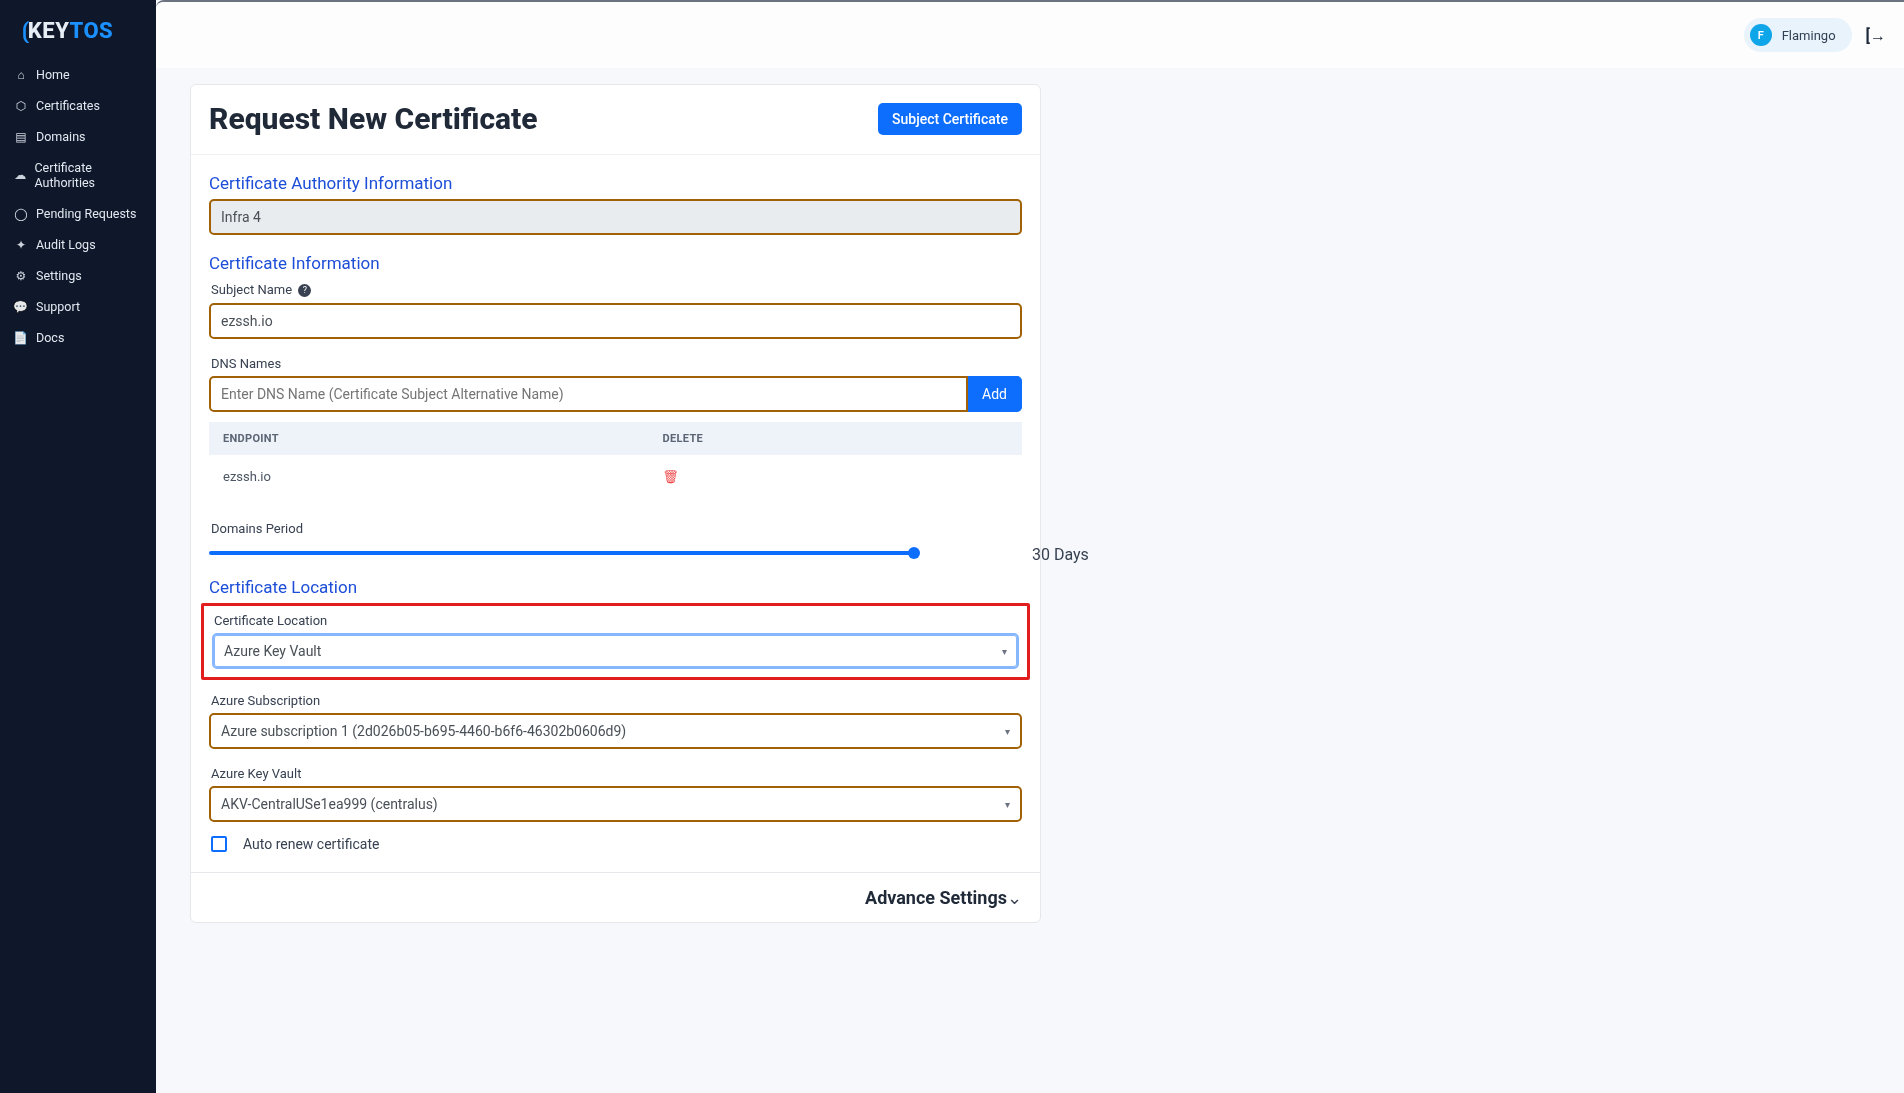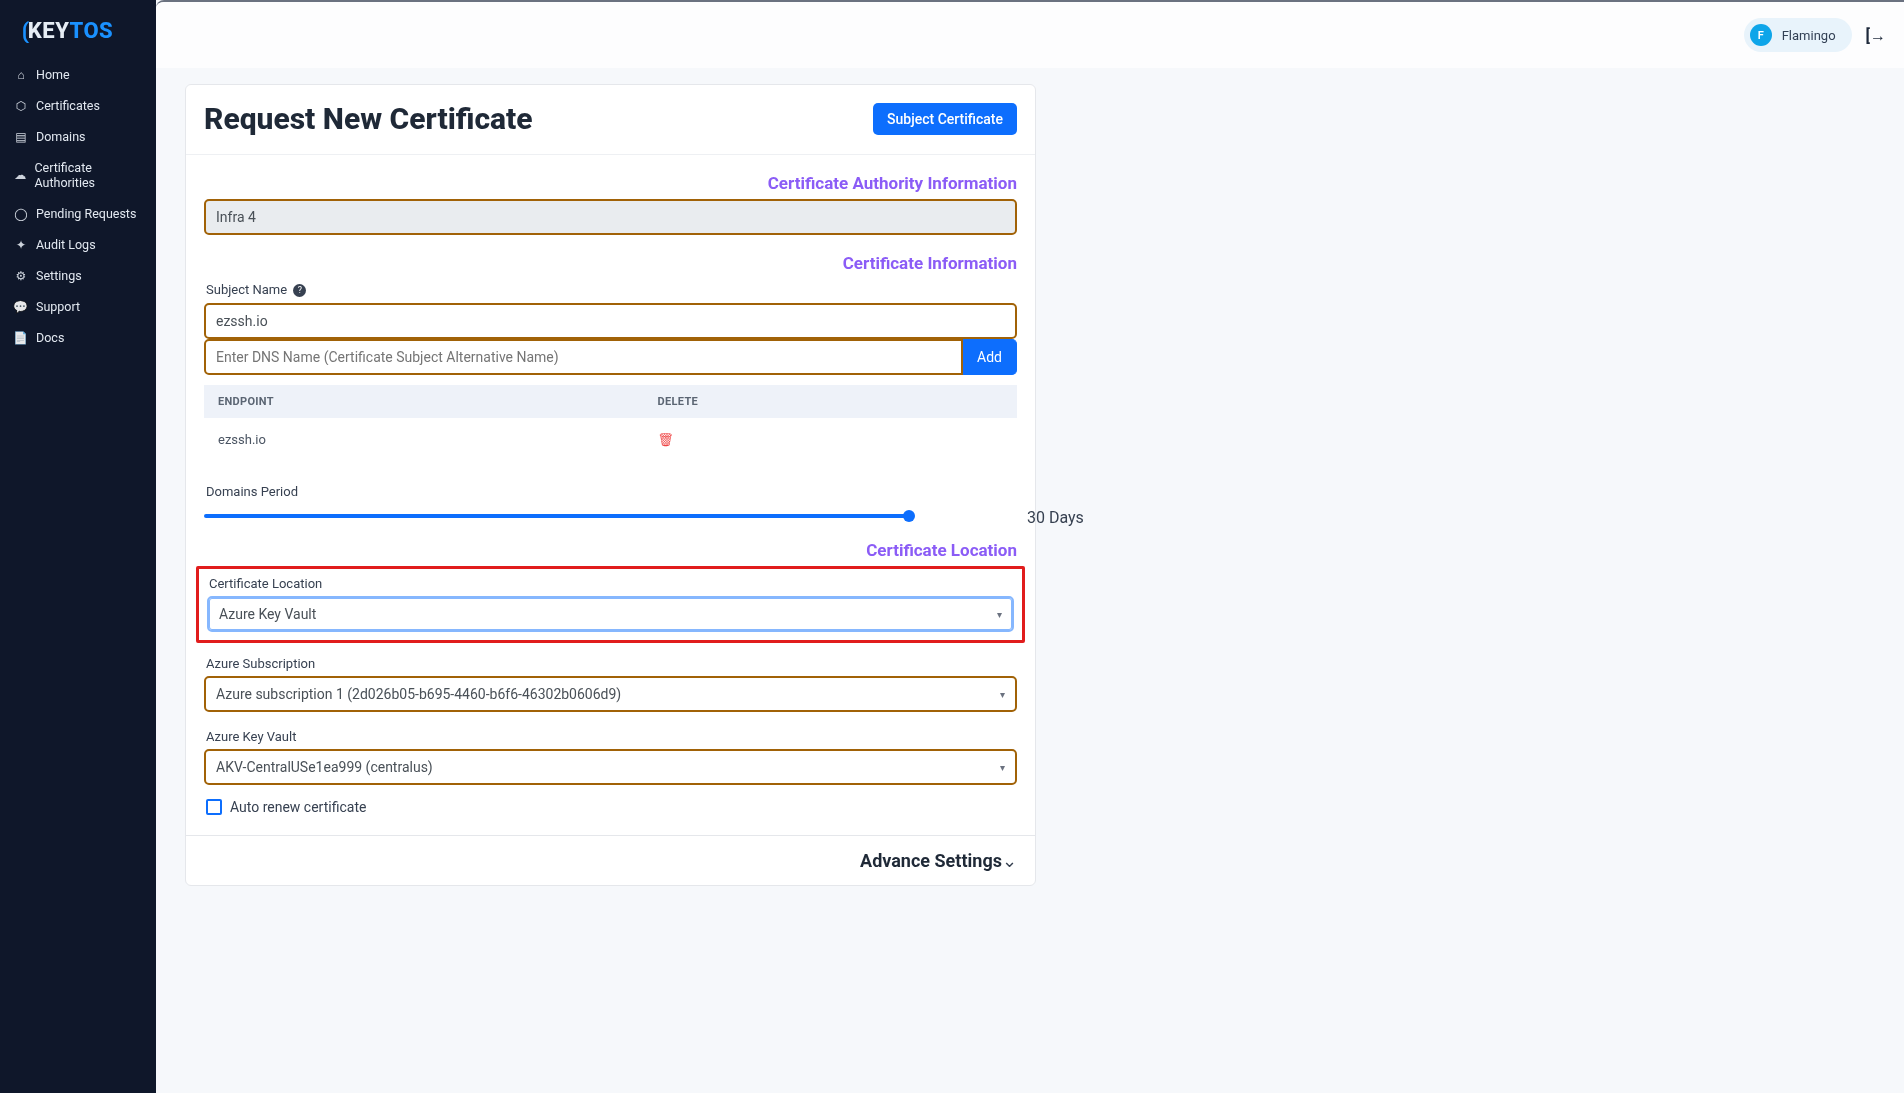--- a/index.html
+++ b/index.html
@@ -30,36 +30,36 @@
   padding: 0 18px; gap: 14px; background: #fdfdfe;
 }
 .user-chip {
   display: inline-flex; align-items: center; gap: 10px;
   background: #e8f3fb; border-radius: 20px; padding: 6px 16px 6px 6px;
   color: #334155; font-size: 13px;
 }
 .avatar { width: 22px; height: 22px; border-radius: 50%; background: #0ea5e9; color: #fff; display: inline-flex; align-items: center; justify-content: center; font-size: 11px; font-weight: 600; }
 .logout-ic { font-size: 16px; color: #1e293b; cursor: pointer; font-weight: 700; }
 
-.content { padding: 16px 18px 30px 29px; }
+.content { padding: 16px 18px 30px 18px; margin-left: 16px; }
 .card {
   width: 851px; background: #fff; border: 1px solid #e5e7eb; border-radius: 6px;
 }
 .card-header {
   display: flex; justify-content: space-between; align-items: center;
   padding: 16px 18px 18px 18px; border-bottom: 1px solid #eef0f3;
 }
 .card-title { font-size: 30px; font-weight: 800; color: #1f2937; }
 .btn-primary {
   background: #0d6efd; color: #fff; border: none; border-radius: 5px;
   padding: 8px 14px; font-size: 14px; font-weight: 500; cursor: pointer;
 }
 
 .card-body { padding: 14px 18px 0 18px; }
-.section-title { font-size: 17px; font-weight: 700; color: #8b5cf6; margin-top: 4px; margin-bottom: 6px; text-align: right; }
+.section-title { font-size: 17px; font-weight: 400; color: #1d4ed8; margin-top: 4px; margin-bottom: 6px; }
 .field-label { font-size: 13px; color: #374151; padding: 3px 0 5px 2px; }
 .help-ic { display: inline-flex; width: 13px; height: 13px; border-radius: 50%; background: #374151; color: #fff; font-size: 9px; align-items: center; justify-content: center; margin-left: 3px; position: relative; top: -1px; }
 
 .input, .select, .readonly {
   width: 100%; border: 2px solid #a16207; border-radius: 5px;
   padding: 8px 10px; font-size: 14px; color: #495057; background: #fff;
 }
 .readonly { background: #e9ecef; color: #495057; }
 .select { appearance: none; background-image: none; position: relative; }
 .select-wrap { position: relative; }
@@ -82,21 +82,21 @@
 .table .trow { display: flex; padding: 14px 14px 24px 14px; font-size: 13px; color: #4b5563; }
 .trash { color: #ef4444; cursor: pointer; font-size: 13px; }
 
 .slider-wrap { position: relative; margin: 10px 0 20px 0; }
 .slider-track { height: 4px; background: #0d6efd; border-radius: 2px; position: relative; width: 705px; }
 .slider-thumb { position: absolute; right: -6px; top: -4px; width: 12px; height: 12px; border-radius: 50%; background: #0d6efd; }
 .slider-label { position: absolute; right: -120px; top: -6px; font-size: 16px; color: #374151; width: 110px; }
 
 .highlight-box { border: 3px solid #e11d1d; border-radius: 2px; padding: 4px 8px 8px 8px; margin: 0 -8px 10px -8px; }
 
-.checkbox-row { display: flex; align-items: center; gap: 8px; padding: 14px 2px 20px 2px; }
+.checkbox-row { display: flex; align-items: center; gap: 16px; padding: 14px 2px 20px 2px; }
 .chk {
   width: 16px; height: 16px; border: 2px solid #0d6efd; border-radius: 2px; background: #fff;
   display: inline-block; cursor: pointer;
 }
 .chk-label { font-size: 14px; color: #374151; }
 
 .adv-settings {
   display: flex; justify-content: flex-end; align-items: center;
   border-top: 1px solid #e5e7eb; padding: 14px 18px; cursor: pointer;
 }
@@ -178,20 +178,21 @@
           <div class="readonly">Infra 4</div>
 
           
           <div class="section-title" style="margin-top:18px">Certificate Information</div>
           <div class="field-label">
             <span>Subject Name</span>
             <span class="help-ic">?</span>
           </div>
           <input class="input" value="ezssh.io" style="">
 
+          <div class="field-label" style="margin-top:14px">DNS Names</div>
           <div class="dns-row">
             <input class="input" placeholder="Enter DNS Name (Certificate Subject Alternative Name)" style="">
             <button class="btn-add">Add</button>
           </div>
 
           <div class="table">
             <div class="thead">
               <div class="col-endpoint">ENDPOINT</div>
               <div class="col-delete">DELETE</div>
             </div>

